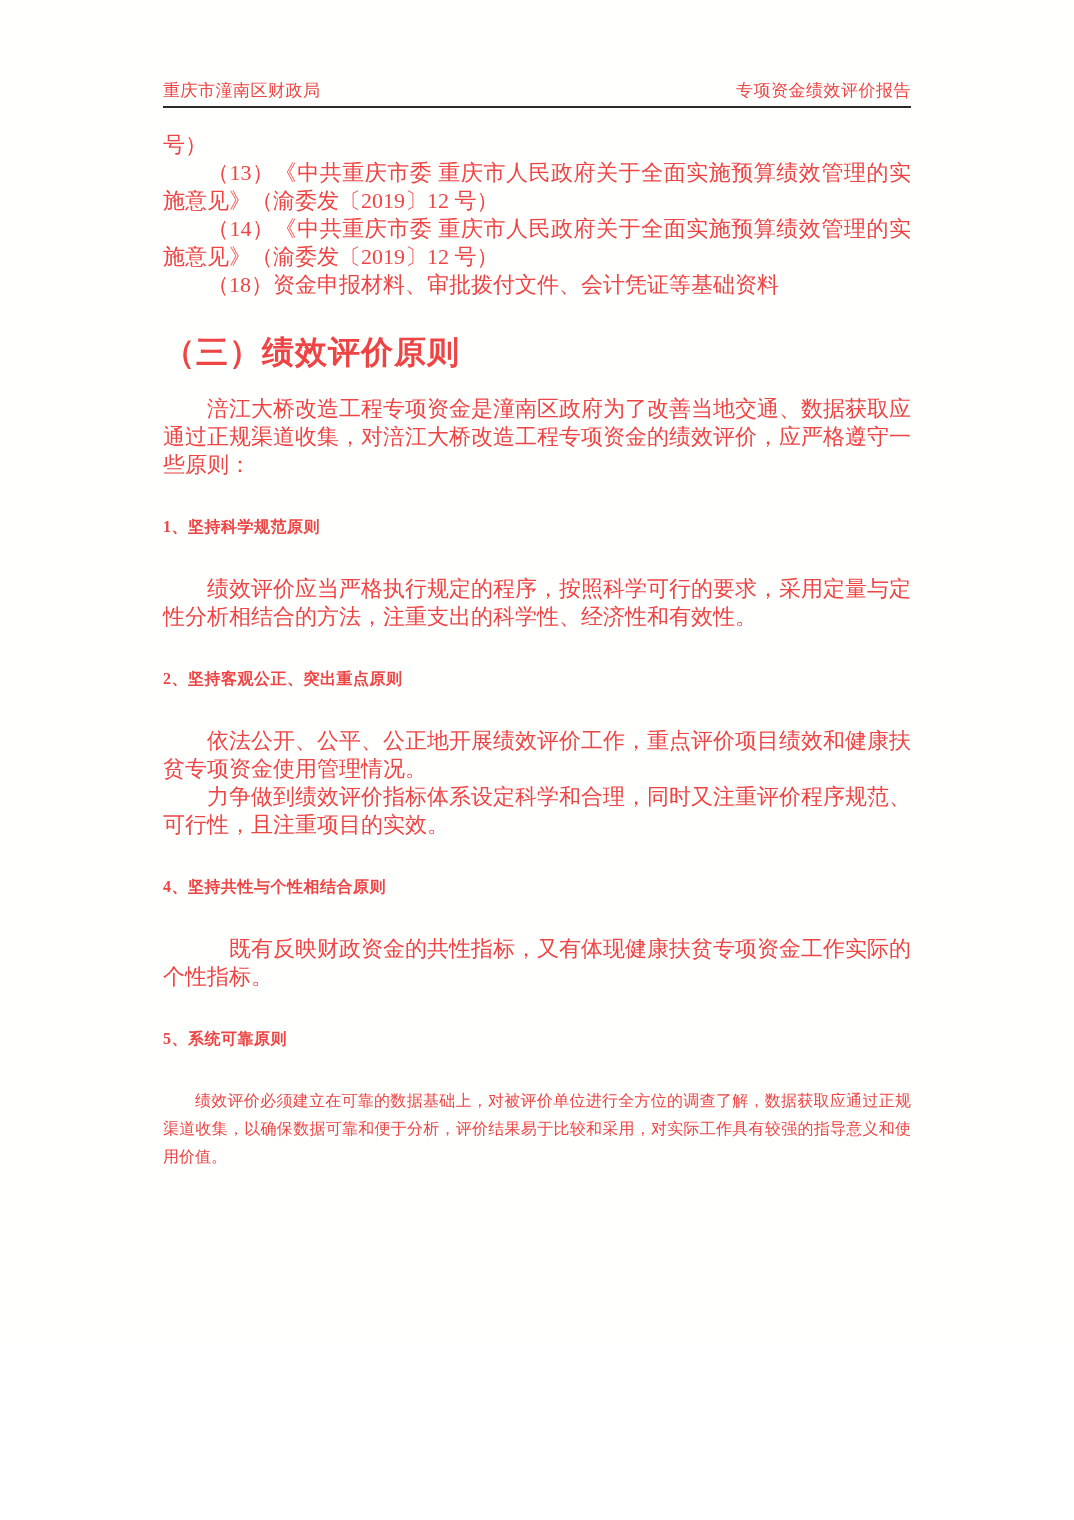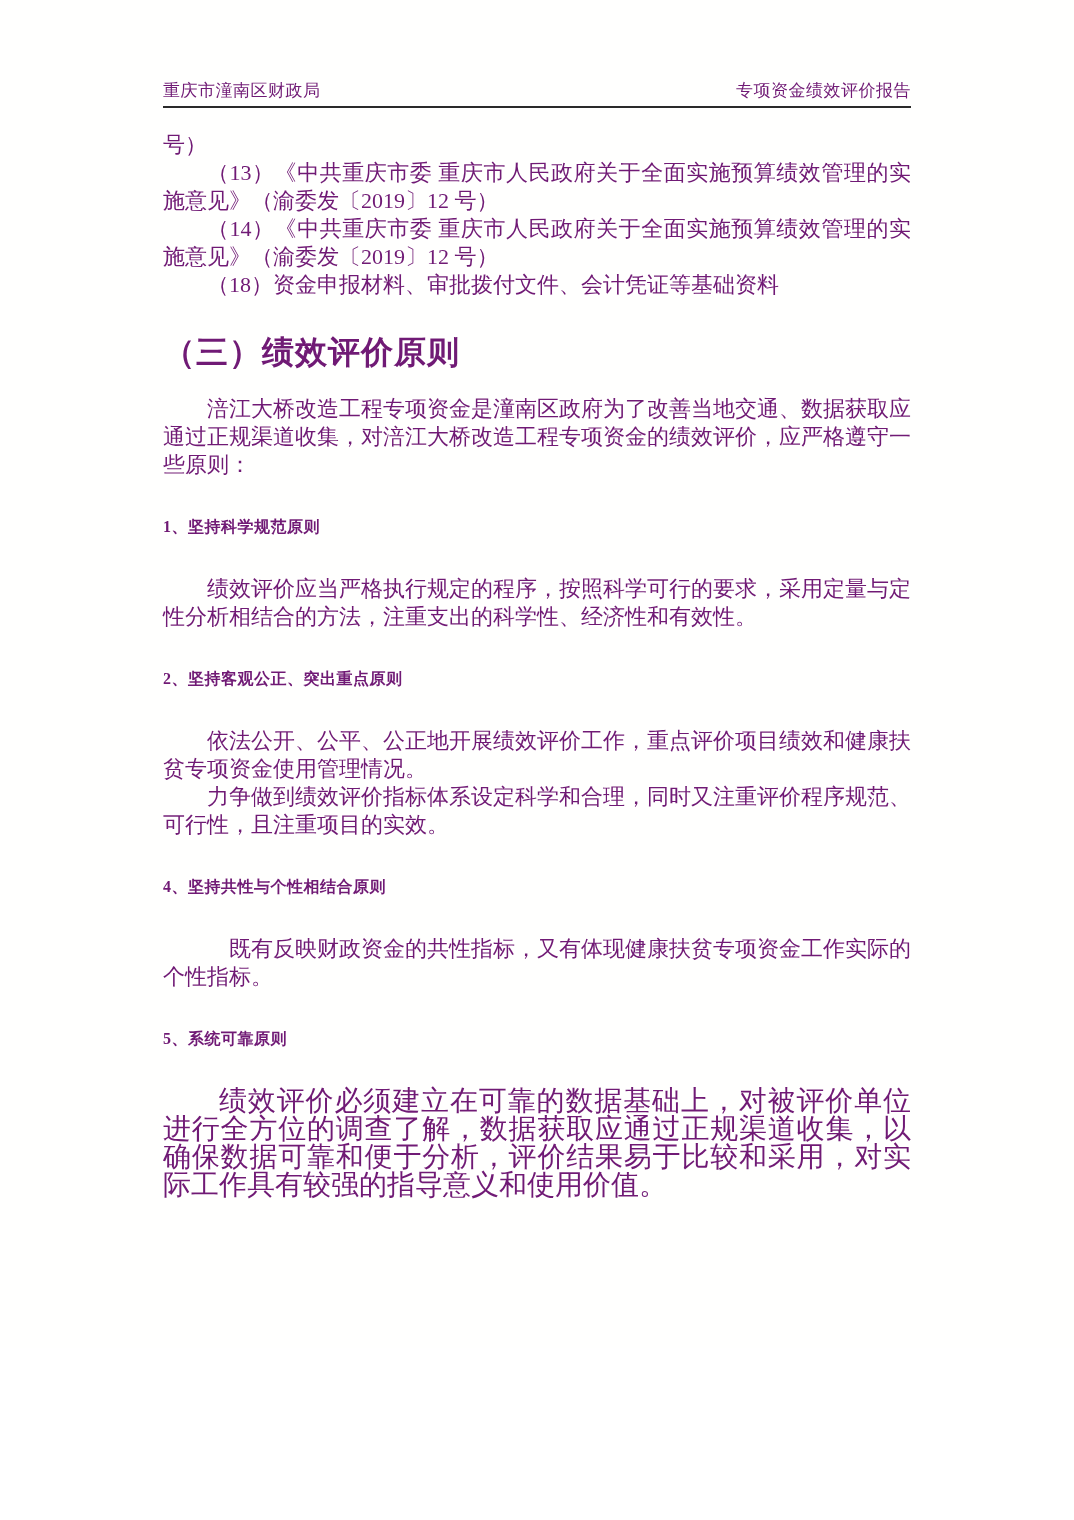--- a/index.html
+++ b/index.html
@@ -3,21 +3,21 @@
 <meta charset="utf-8">
 <style>
   * { box-sizing: border-box; }
   html, body { margin: 0; padding: 0; background: #ffffff; }
   .page {
     position: relative;
     width: 1074px;
     height: 1348px;
     background: #fffffe;
     font-family: "Liberation Serif", "DejaVu Serif", serif;
-    color: #701a75;
+    color: #ef4444;
     overflow: hidden;
   }
 
   
   .header {
     position: absolute;
     left: 163px;
     right: 163px;
     top: 80px;
     display: flex;
@@ -40,21 +40,21 @@
   .body-text {
     margin: 0;
     font-size: 22px;
     line-height: 28px;
     text-align: justify;
     text-indent: 2em;
     word-break: break-all;
   }
   .no-indent { text-indent: 0; }
   .deep-indent { text-indent: 3em; }
-  .slightly-larger { font-size: 28px; }
+  .slightly-larger { font-size: 16px; }
 
   .section-heading {
     margin: 30px 0 20px 0;
     font-size: 32px;
     line-height: 46px;
     font-weight: bold;
     letter-spacing: 1px;
   }
   .principle-heading {
     margin: 31px 0 31px 0;

